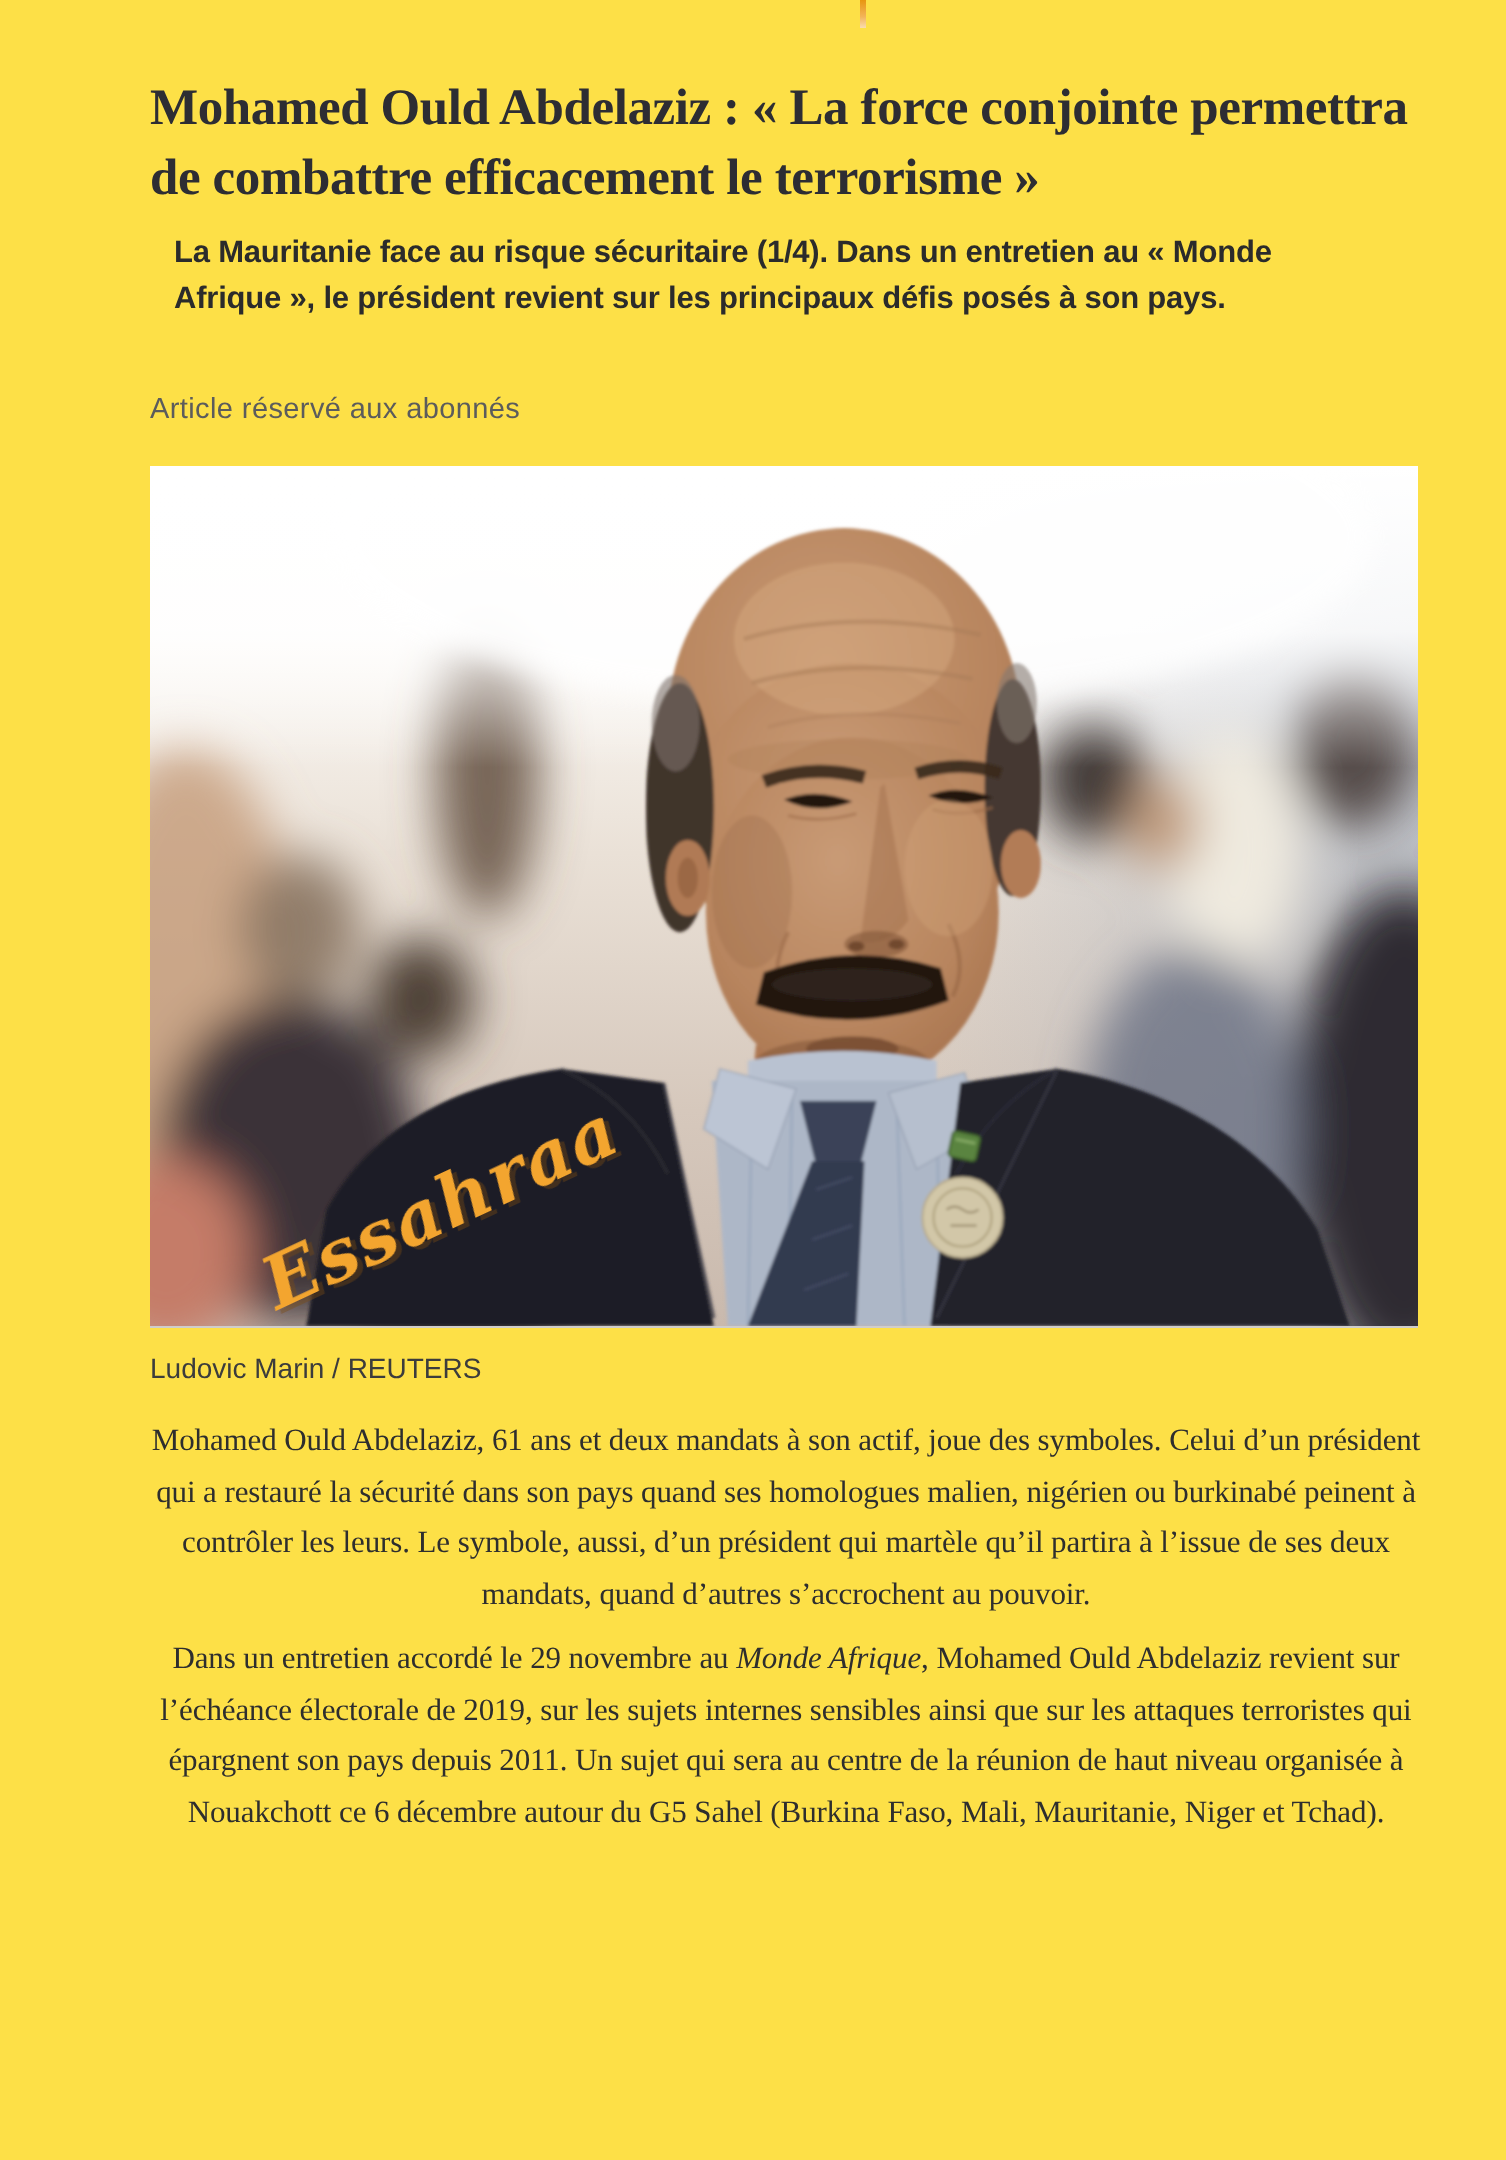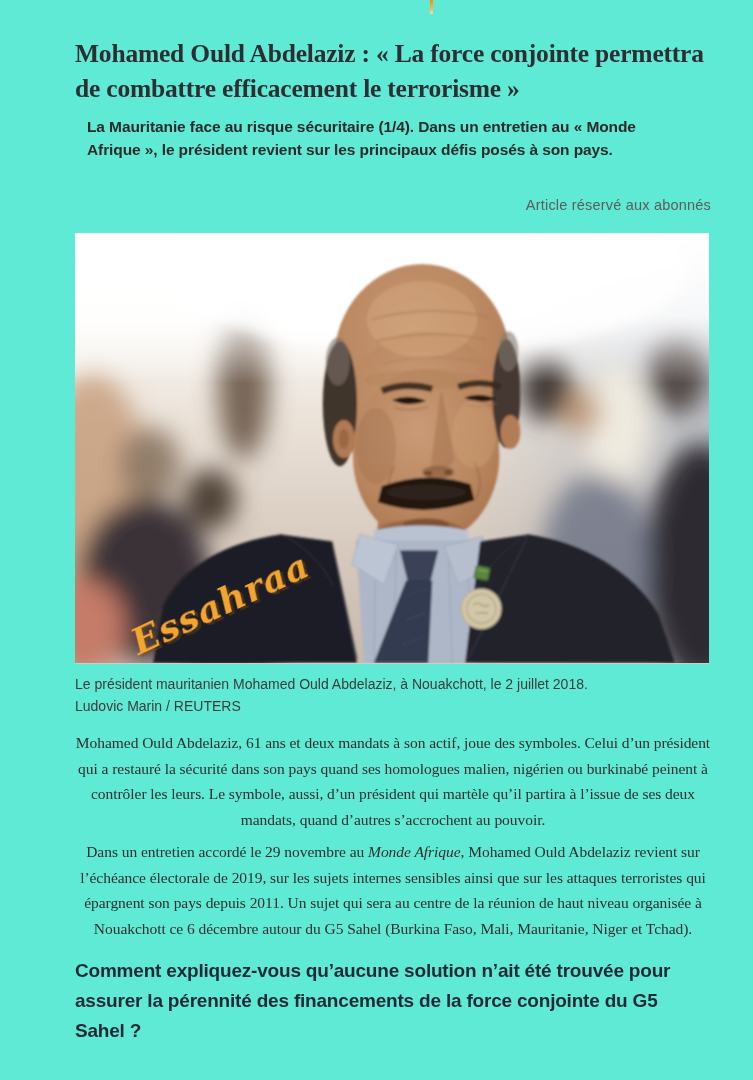--- a/index.html
+++ b/index.html
@@ -1,27 +1,27 @@
 <!DOCTYPE html>
 <html lang="fr"><head>
 <meta charset="utf-8">
 <style>
   html,body{margin:0;padding:0;background:#ffffff;}
   body{width:753px;height:1080px;font-family:"Liberation Sans",sans-serif;-webkit-font-smoothing:antialiased;}
-  .page{position:relative;width:753px;height:1080px;background:#5eead4;overflow:hidden;}
+  .page{position:relative;width:753px;height:1080px;background:#fde047;overflow:hidden;}
   .top-tick{position:absolute;left:430px;top:0;width:3px;height:14px;
     background:linear-gradient(#e8960f,#f3b45a 60%,#f9ddb0);}
   .content{position:absolute;left:75px;top:0;width:636px;}
   h1.title{margin:36px 0 0;font-family:"Liberation Serif","DejaVu Serif",serif;
     font-size:25.5px;line-height:35px;font-weight:700;color:#2d2d33;letter-spacing:-0.2px;}
   p.subtitle{margin:9px 12px 0;font-size:15.5px;line-height:23px;font-weight:700;
     color:#2b2b2b;letter-spacing:-0.1px;}
   .byline{margin-top:13px;font-size:12.5px;color:#6e6e6e;white-space:nowrap;letter-spacing:0;}
   .byline .dot{display:inline-block;margin:0 9px;font-size:11px;color:#4d4d4d;vertical-align:1px;}
-  .reserved{margin-top:36px;font-size:14.5px;color:#5c5c5c;letter-spacing:0.2px;text-align:right;}
+  .reserved{margin-top:36px;font-size:14.5px;color:#5c5c5c;letter-spacing:0.2px;}
   figure.photo{margin:20px 0 0;padding:0;width:634px;height:430px;position:relative;
     border-bottom:1px solid #cfcdcb;}
   figure.photo svg{display:block;width:634px;height:430px;}
   .caption-block{margin-top:9px;font-size:14px;line-height:22px;color:#3c3c3c;}
   p.body-text{margin:13px 0 0;font-family:"Liberation Serif","DejaVu Serif",serif;
     font-size:15.5px;line-height:25.5px;color:#2e2e2e;letter-spacing:-0.05px;text-align:center;}
   p.body-text.second{margin-top:7px;}
   p.body-text em{font-style:italic;}
   h2.question{margin:15px 0 0;font-size:19px;line-height:30px;font-weight:700;
     color:#1f2936;letter-spacing:-0.2px;}
@@ -173,23 +173,21 @@
         </g>
 
         <g transform="translate(150 380) rotate(-25)">
           <text class="wm wm-shadow" x="2" y="2.5" text-anchor="middle">Essahraa</text>
           <text class="wm wm-main" x="0" y="0" text-anchor="middle">Essahraa</text>
         </g>
       </svg>
     </figure>
 
     <div class="caption-block">
-      <div>Le président mauritanien Mohamed Ould Abdelaziz, à Nouakchott, le 2 juillet 2018.</div>
       <div>Ludovic Marin / REUTERS</div>
     </div>
 
     <p class="body-text"><span>Mohamed Ould Abdelaziz, 61 ans et deux mandats à son actif, joue des symboles. Celui d’un président qui a restauré la sécurité dans son pays quand ses homologues malien, nigérien ou burkinabé peinent à contrôler les leurs. Le symbole, aussi, d’un président qui martèle qu’il partira à l’issue de ses deux mandats, quand d’autres s’accrochent au pouvoir.</span></p>
 
     <p class="body-text second"><span>Dans un entretien accordé le 29 novembre au </span><em>Monde Afrique</em><span>, Mohamed Ould Abdelaziz revient sur l’échéance électorale de 2019, sur les sujets internes sensibles ainsi que sur les attaques terroristes qui épargnent son pays depuis 2011. Un sujet qui sera au centre de la réunion de haut niveau organisée à Nouakchott ce 6 décembre autour du G5 Sahel (Burkina Faso, Mali, Mauritanie, Niger et Tchad).</span></p>
 
-    <h2 class="question">Comment expliquez-vous qu’aucune solution n’ait été trouvée pour assurer la pérennité des financements de la force conjointe du G5 Sahel&nbsp;?</h2>
   </article>
 </div>
 
 </body></html>

